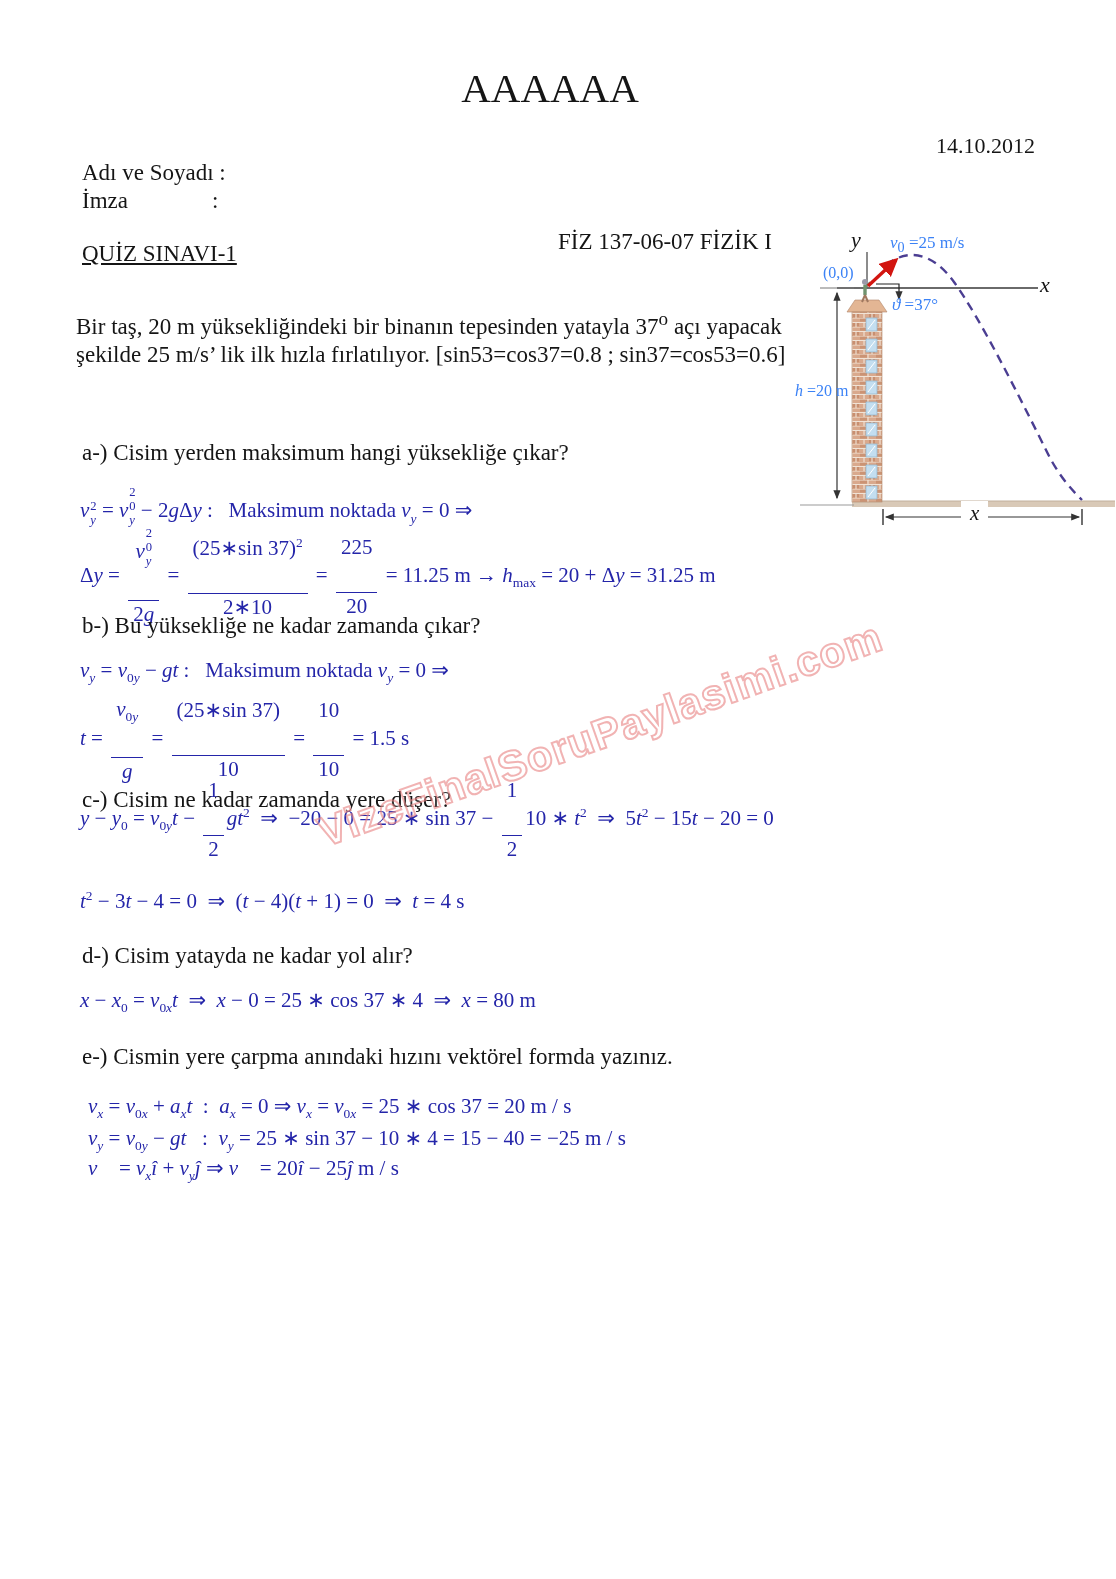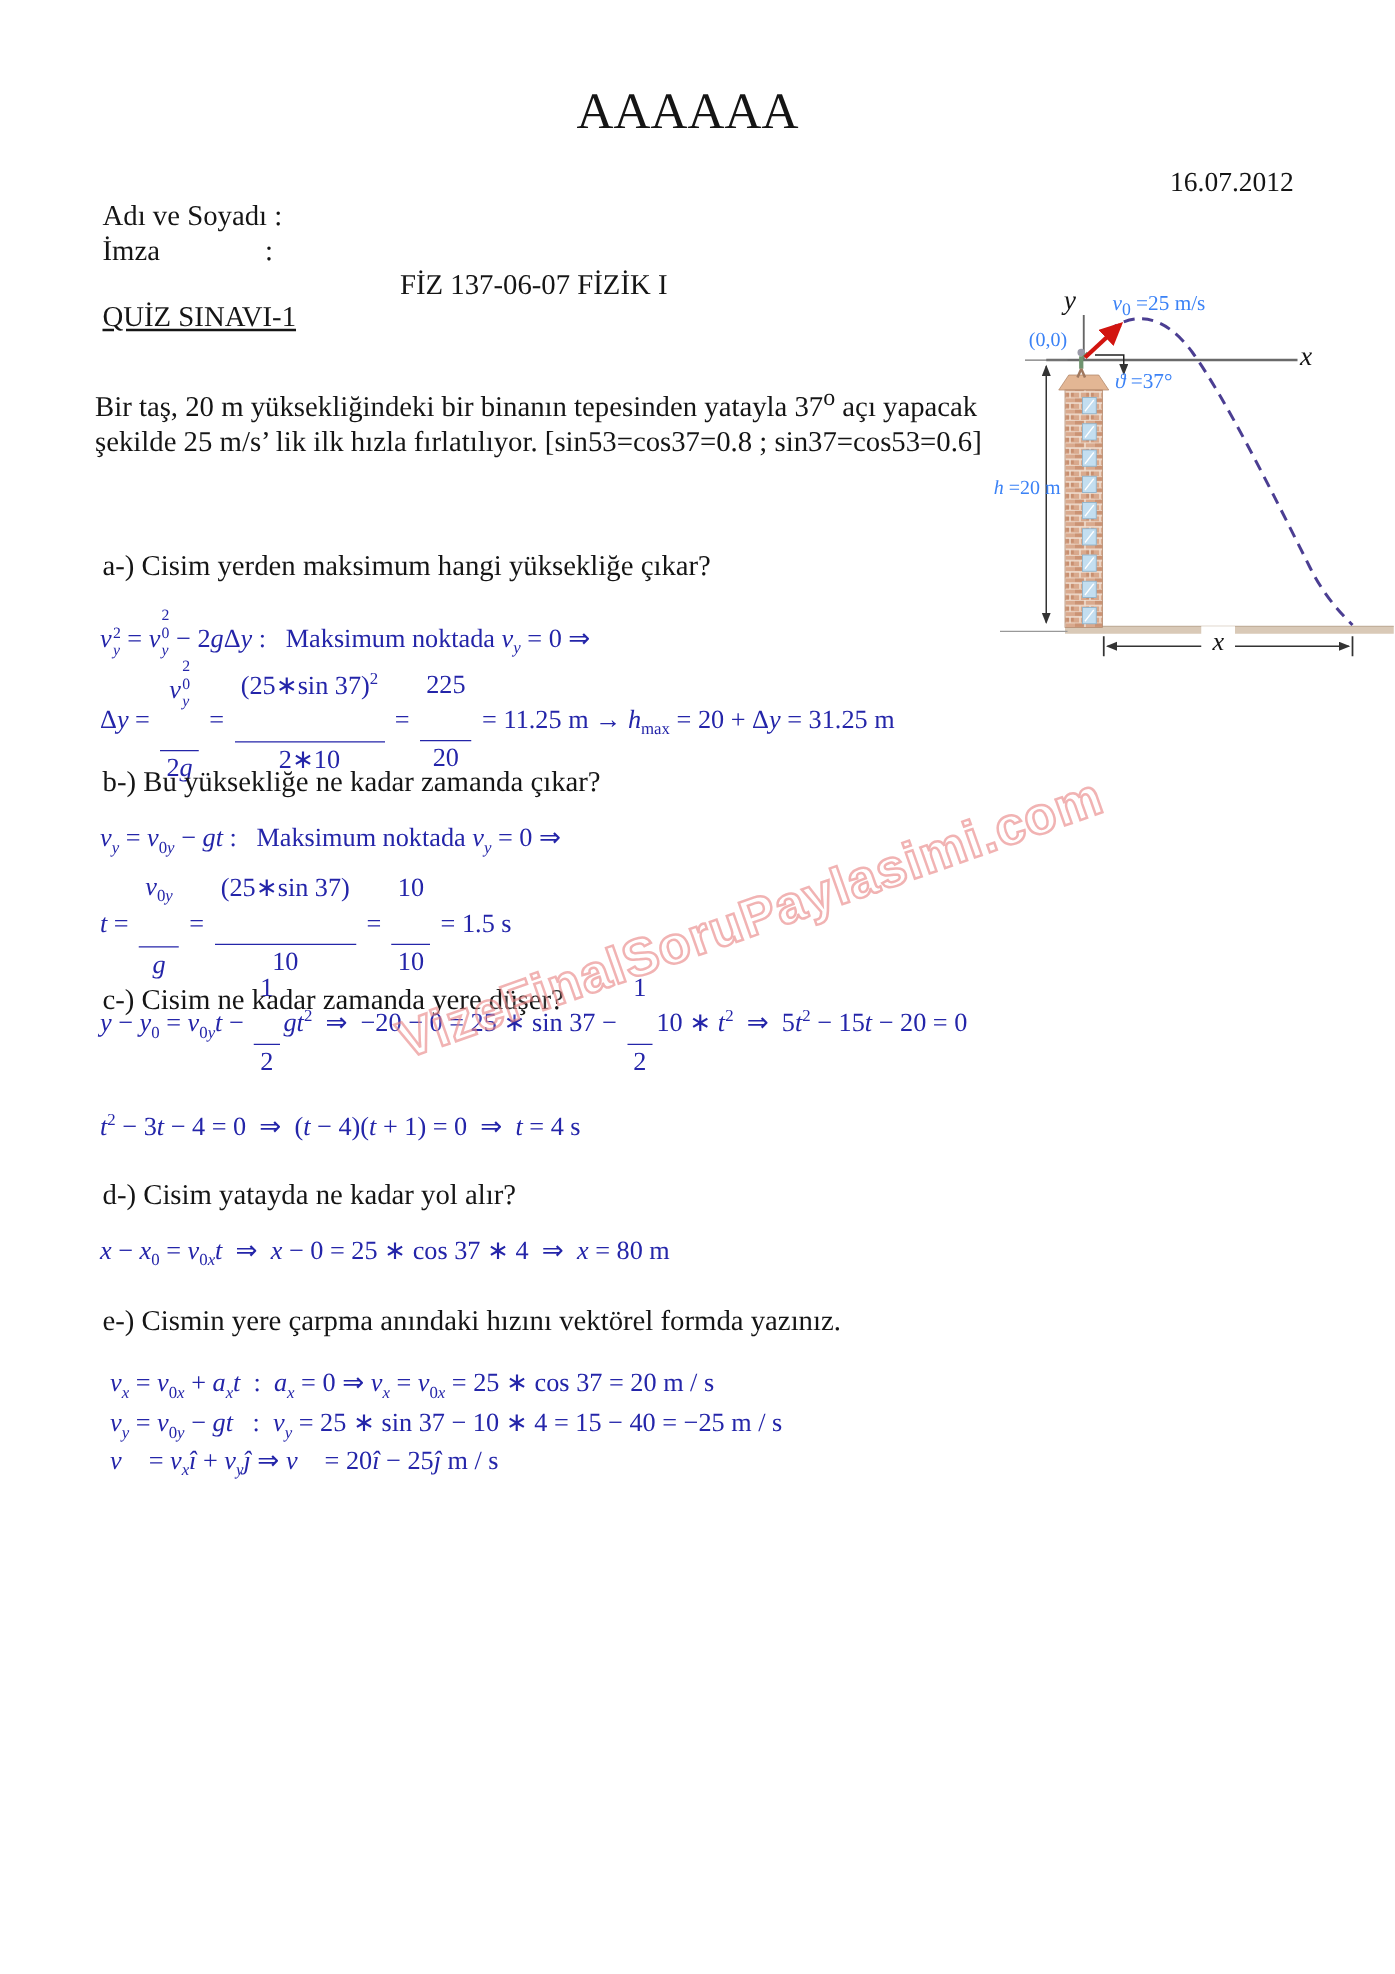--- a/index.html
+++ b/index.html
@@ -5,21 +5,21 @@
   html,body{margin:0;padding:0;background:#fff;}
   body{width:1116px;height:1579px;position:relative;overflow:hidden;
        font-family:"Liberation Serif",serif;color:#151515;}
   .abs{position:absolute;}
   
   .title{top:64px;left:0;width:1100px;text-align:center;font-size:41px;}
   .date{top:133px;left:936px;font-size:22px;}
   .name-line{top:160px;left:82px;font-size:23px;}
   .imza-label{top:188px;left:82px;font-size:23px;}
   .imza-colon{top:188px;left:212px;font-size:23px;}
-  .course{top:215px;left:82px;width:690px;text-align:center;font-size:23px;}
+  .course{top:229px;left:82px;width:690px;text-align:right;font-size:23px;}
   .exam{top:241px;left:82px;width:690px;font-size:23px;text-decoration:underline;}
   
   .problem{top:305px;left:76px;width:715px;font-size:23px;line-height:28.5px;}
   .q{font-size:23px;white-space:nowrap;}
   .qa{top:440px;left:82px;} .qb{top:613px;left:82px;} .qc{top:787px;left:82px;}
   .qd{top:943px;left:82px;} .qe{top:1044px;left:82px;text-align:right;}
   
   .m{color:#2425a9;font-size:21px;white-space:nowrap;}
   .m i{font-style:italic;}
   .m sub{font-size:64%;font-style:italic;}
@@ -48,21 +48,21 @@
   .d-origin{top:264px;left:823px;font-size:16px;}
   .d-x{top:272px;left:1040px;font-size:22px;font-style:italic;}
   .d-angle{top:295px;left:892px;font-size:17px;}
   .d-h{top:382px;left:795px;font-size:16px;}
   .d-range{top:501px;left:961px;font-size:21px;font-style:italic;background:#fff;padding:0 9px;z-index:3;}
 </style>
 </head>
 <body>
 
 <div class="abs title">AAAAAA</div>
-<div class="abs date">16.07.2012</div>
+<div class="abs date">14.10.2012</div>
 
 <div class="abs name-line">Adı ve Soyadı :</div>
 <div class="abs imza-label">İmza</div>
 <div class="abs imza-colon">:</div>
 <div class="abs course">FİZ 137-06-07 FİZİK I</div>
 <div class="abs exam">QUİZ SINAVI-1</div>
 
 <div class="abs problem">
   <div>Bir taş, 20 m yüksekliğindeki bir binanın tepesinden yatayla 37<sup>o</sup> açı yapacak</div>
   <div>şekilde 25 m/s’ lik ilk hızla fırlatılıyor. [sin53=cos37=0.8 ; sin37=cos53=0.6]</div>

